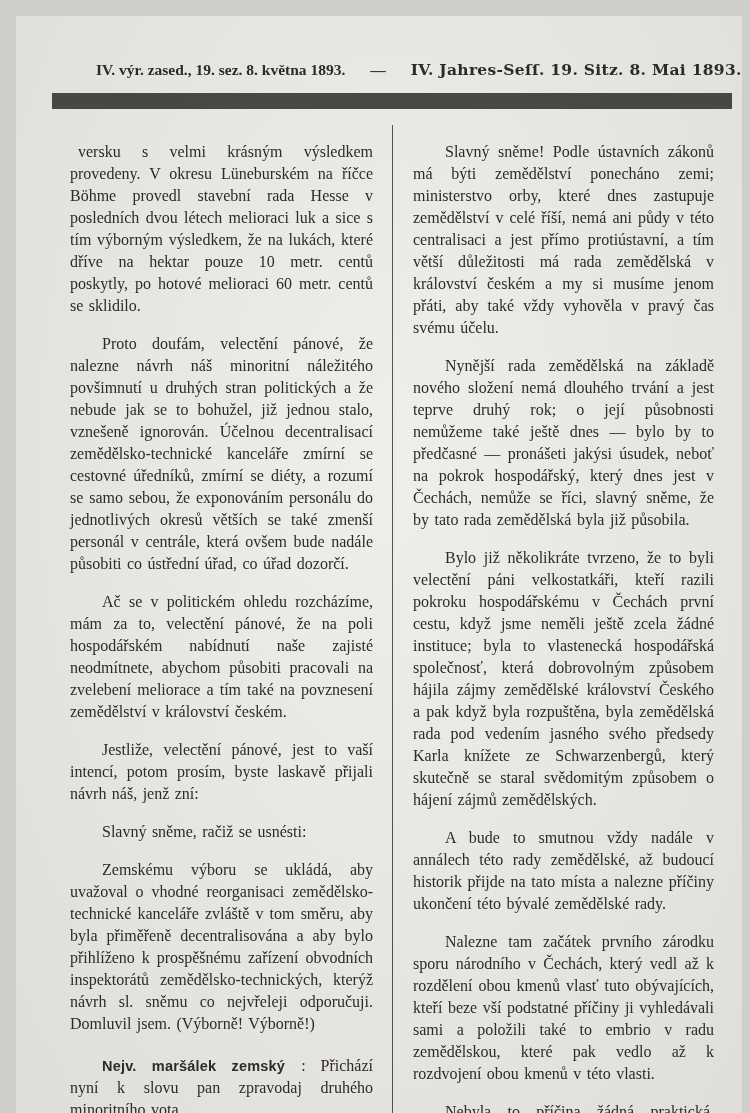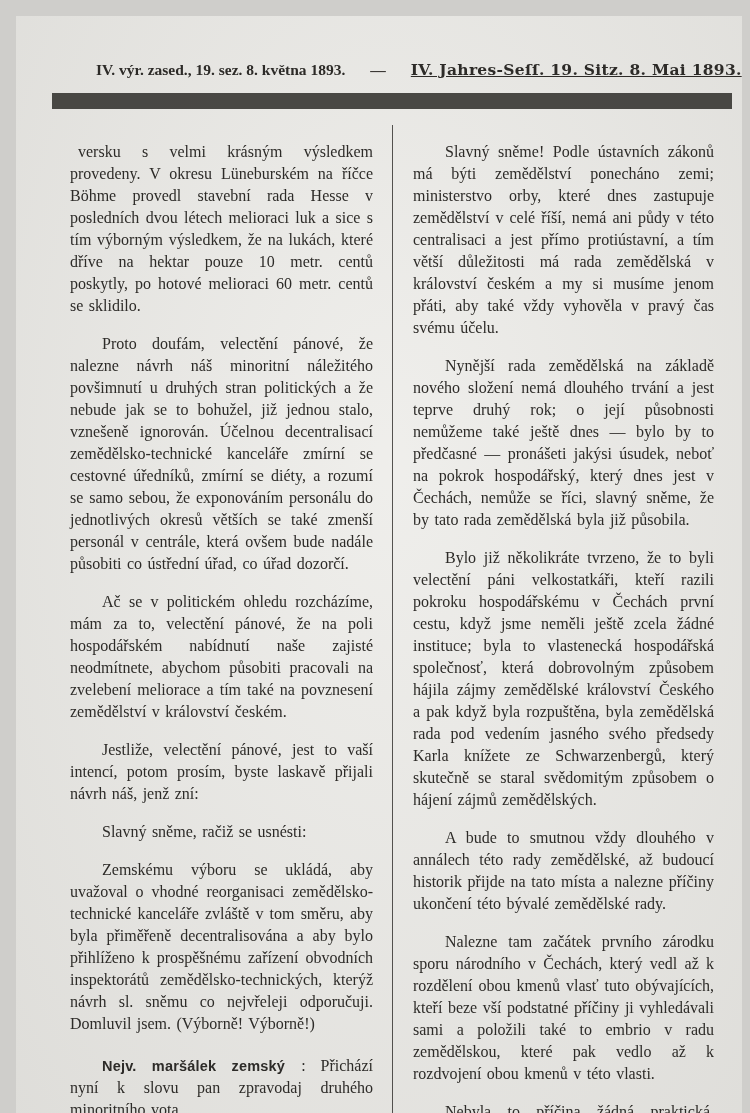--- a/index.html
+++ b/index.html
@@ -13,21 +13,21 @@
     color:var(--ink,#2d2b28);
     font-family:"Liberation Serif","DejaVu Serif",serif;
     overflow:hidden;
   }
   .header {
     display:flex; align-items:baseline; gap:9px;
     padding:28px 30px 6px 64px;
     font-size:15.5px; font-weight:700;
     white-space:nowrap;
   }
-  .header .fraktur { font-family:"DejaVu Serif",serif; letter-spacing:.3px;text-decoration:underline; }
+  .header .fraktur { font-family:"DejaVu Serif",serif; letter-spacing:.3px; }
   .header .pagenum { margin-left:auto; }
   .header-rule {
     height:2px; background:var(--ink,#2d2b28);
     margin:0 26px 0 28px; opacity:.85;
   }
   .columns {
     display:flex;
     padding:16px 28px 0 30px;
     align-items:stretch;
   }
@@ -68,18 +68,18 @@
         <p class="para indent"><span class="seg">Zemskému výboru se ukládá, aby uvažoval o vhodné reorganisaci zemědělsko-technické kanceláře zvláště v tom směru, aby byla přiměřeně decentralisována a aby bylo přihlíženo k prospěšnému zařízení obvodních inspektorátů zemědělsko-technických, kterýž návrh sl. sněmu co nejvřeleji odporučuji. Domluvil jsem. (Výborně! Výborně!)</span></p>
         <p class="para indent gap"><span class="seg-bold">Nejv. maršálek zemský</span><span class="seg">: Přichází nyní k slovu pan zpravodaj druhého minoritního vota.</span></p>
         <p class="para indent"><span class="seg">Dávám slovo p. posl. Horákovi.</span></p>
         <p class="para indent gap"><span class="seg">Zpravodaj druhého minoritního vota, poslanec </span><span class="seg-bold">Horák</span><span class="seg">:</span></p>
         <p class="para indent gap"><span class="seg">Jest to, slavný sněme, zajisté ukázka velmi dobrá, neboť zemědělské poměry v království českém, o kterých se tvrdí, že jsou neutěšené, že bída zavládla ve</span></p>
       </div>
     <div class="col col-right">
         <p class="para indent"><span class="seg">Slavný sněme! Podle ústavních zákonů má býti zemědělství ponecháno zemi; ministerstvo orby, které dnes zastupuje zemědělství v celé říší, nemá ani půdy v této centralisaci a jest přímo protiústavní, a tím větší důležitosti má rada zemědělská v království českém a my si musíme jenom přáti, aby také vždy vyhověla v pravý čas svému účelu.</span></p>
         <p class="para indent"><span class="seg">Nynější rada zemědělská na základě nového složení nemá dlouhého trvání a jest teprve druhý rok; o její působnosti nemůžeme také ještě dnes — bylo by to předčasné — pronášeti jakýsi úsudek, neboť na pokrok hospodářský, který dnes jest v Čechách, nemůže se říci, slavný sněme, že by tato rada zemědělská byla již působila.</span></p>
         <p class="para indent"><span class="seg">Bylo již několikráte tvrzeno, že to byli velectění páni velkostatkáři, kteří razili pokroku hospodářskému v Čechách první cestu, když jsme neměli ještě zcela žádné instituce; byla to vlastenecká hospodářská společnosť, která dobrovolným způsobem hájila zájmy zemědělské království Českého a pak když byla rozpuštěna, byla zemědělská rada pod vedením jasného svého předsedy Karla knížete ze Schwarzenbergů, který skutečně se staral svědomitým způsobem o hájení zájmů zemědělských.</span></p>
-        <p class="para indent"><span class="seg">A bude to smutnou vždy dlouhého v annálech této rady zemědělské, až budoucí historik přijde na tato místa a nalezne příčiny ukončení této bývalé zemědělské rady.</span></p>
+        <p class="para indent"><span class="seg">A bude to smutnou vždy nadále v annálech této rady zemědělské, až budoucí historik přijde na tato místa a nalezne příčiny ukončení této bývalé zemědělské rady.</span></p>
         <p class="para indent"><span class="seg">Nalezne tam začátek prvního zárodku sporu národního v Čechách, který vedl až k rozdělení obou kmenů vlasť tuto obývajících, kteří beze vší podstatné příčiny ji vyhledávali sami a položili také to embrio v radu zemědělskou, které pak vedlo až k rozdvojení obou kmenů v této vlasti.</span></p>
         <p class="para indent"><span class="seg">Nebyla to příčina žádná praktická, nebylo to dovozování snad obtíží dvojjazyčnosti, nýbrž byly to skutečně intence politické, které vedly k rozdvojení rady</span></p>
       </div>
   </div>
 </div>
 
 </body></html>

